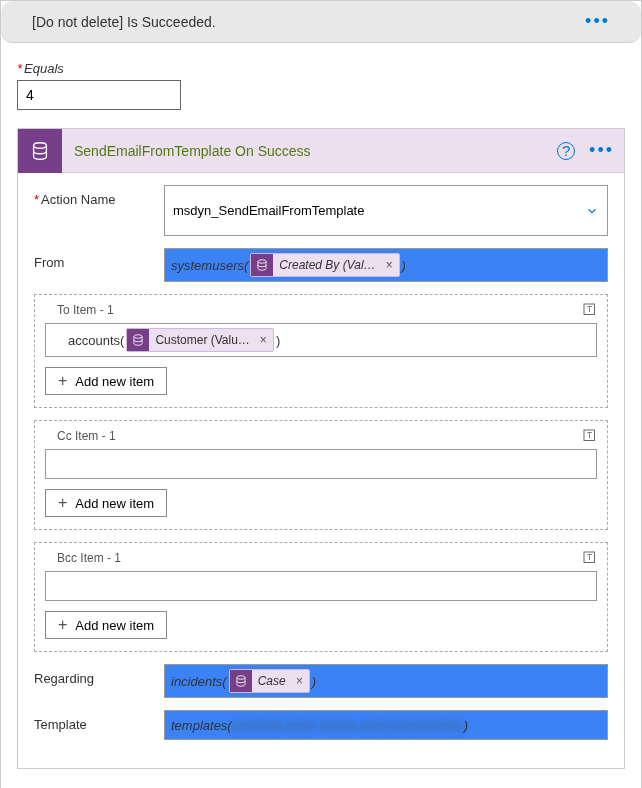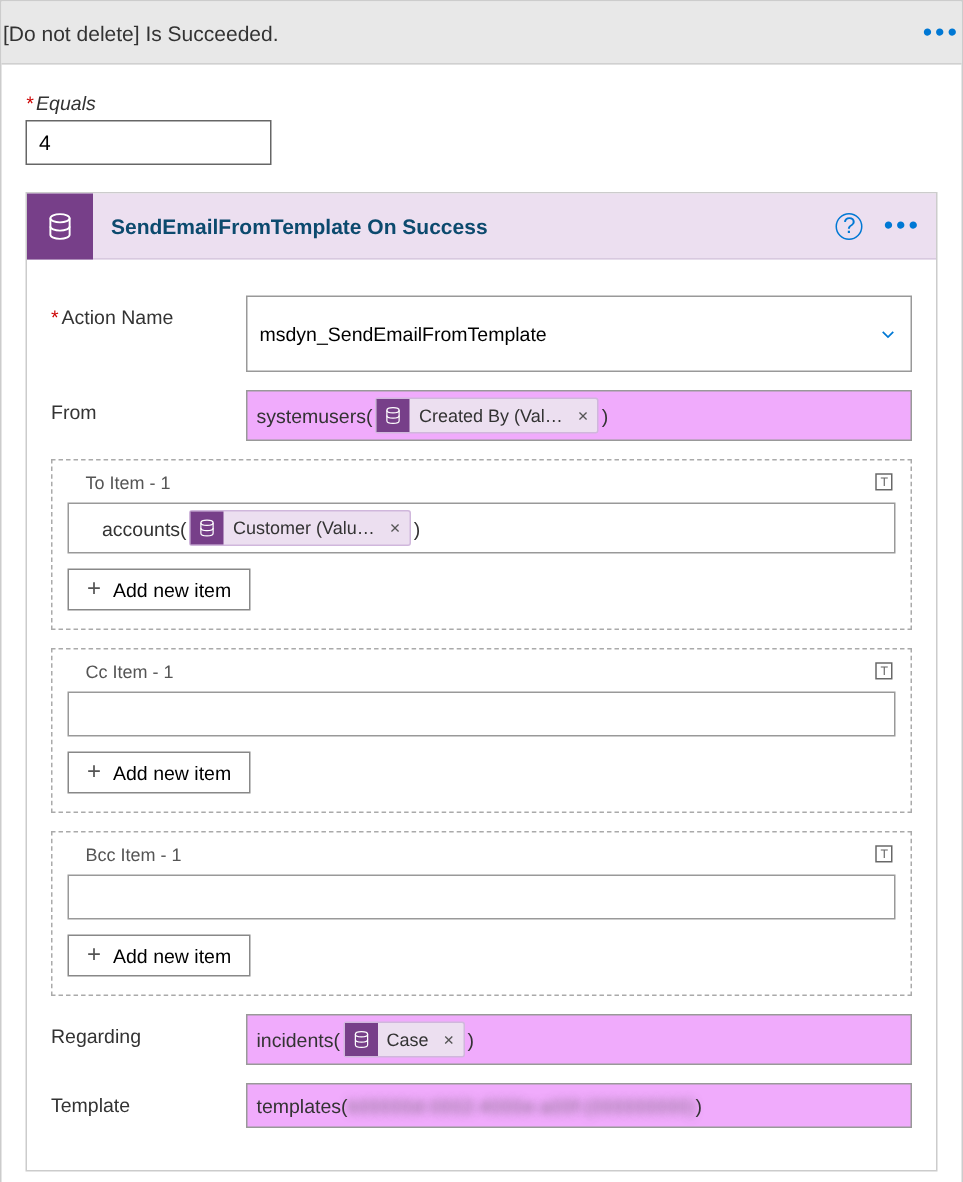--- a/index.html
+++ b/index.html
@@ -2,26 +2,27 @@
 <html><head>
 <meta charset="utf-8">
 <style>
   * { box-sizing: border-box; font-family: "Segoe UI", Arial, sans-serif; }
   body { margin: 0; padding: 0; background: #fff; }
   .outer { width: 642px; border: 1px solid #ccc; background: #fff; }
 
   .header-bar {
     background: #e8e8e8;
     border-bottom: 1px solid #d0d0d0;
-    padding: 10px 1px;
+    padding: 10px 31px;
     display: flex;
     align-items: center;
     justify-content: space-between;
     font-size: 14px;
     color: #333;
+    border-radius: 12px;
   }
   .ellipsis {
     color: #0078d4;
     font-size: 18px;
     letter-spacing: 2px;
     cursor: pointer;
   }
 
   .body-pad { padding: 10px 16px 18px 16px; }
 
@@ -47,35 +48,35 @@
     padding: 0 10px 0 0;
     height: 44px;
     border-bottom: 1px solid #d8c9df;
   }
   .card-icon-box {
     width: 44px; height: 44px;
     background: #773F89;
     display: flex; align-items: center; justify-content: center;
     margin-right: 12px;
   }
-  .card-title { font-size: 14px; color: #0c4a6e; flex: 1; font-weight: 700; }
+  .card-title { font-size: 14px; color: #4d7c0f; flex: 1; font-weight: 400; }
   .help-icon {
     color: #0078d4;
     font-size: 15px;
     margin-right: 14px;
     border: 1.3px solid #0078d4;
     border-radius: 50%;
     width: 18px; height: 18px;
     display: flex; align-items: center; justify-content: center;
     cursor: pointer;
   }
 
   .card-body { padding: 12px 16px 16px 16px; }
 
-  .form-row { display: flex; align-items: flex-start; margin-bottom: 12px; margin-top: 12px; }
+  .form-row { display: flex; align-items: flex-start; margin-bottom: 12px; }
   .form-row .row-label { width: 130px; font-size: 13px; color: #333; padding-top: 7px; }
   .form-row .row-input { flex: 1; }
 
   .select-box {
     border: 1px solid #999;
     padding: 17px 8px;
     font-size: 13px;
     display: flex;
     align-items: center;
     justify-content: space-between;
@@ -86,22 +87,23 @@
     display: inline-block;
   }
 
   .token-box {
     border: 1px solid #999;
     padding: 4px 6px;
     font-size: 13px;
     display: flex;
     align-items: center;
     flex-wrap: wrap;
-    background: #f0abfc;
+    background: #3b82f6;
     min-height: 30px;
+    font-style: italic;
   }
   .plain-txt { color: #333; }
 
   .token {
     display: inline-flex;
     align-items: center;
     background: #ecdff0;
     border: 1px solid #d0b7dc;
     border-radius: 2px;
     margin: 0 2px;

